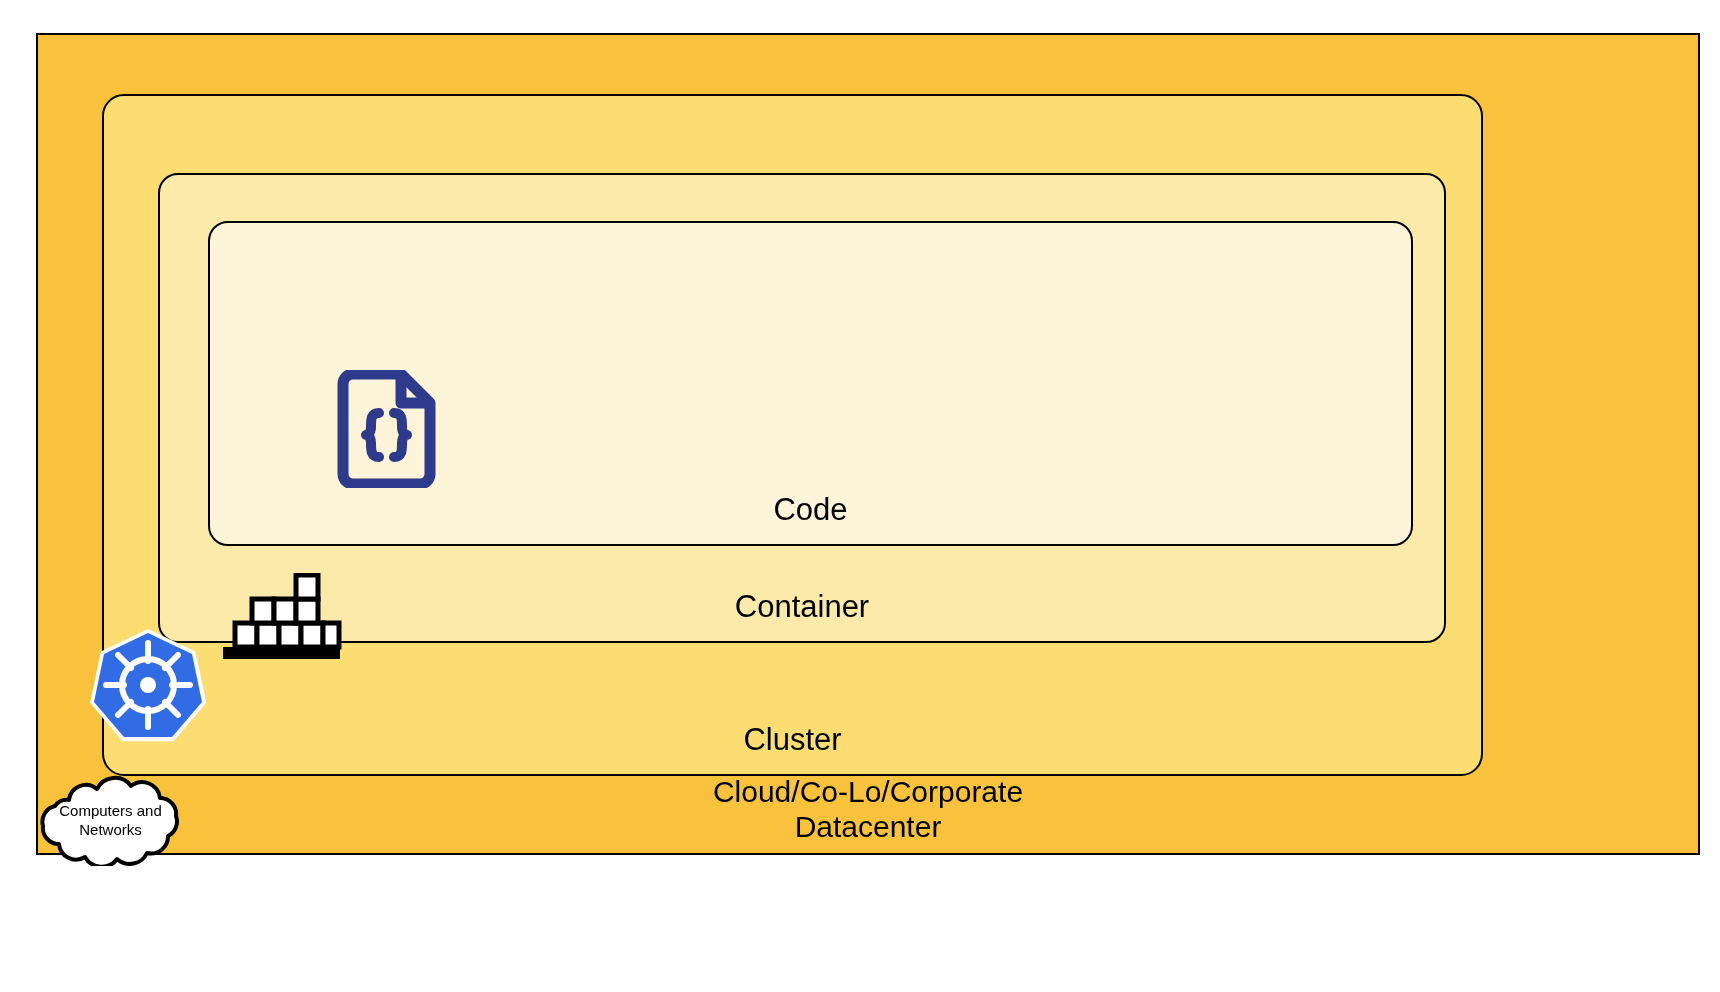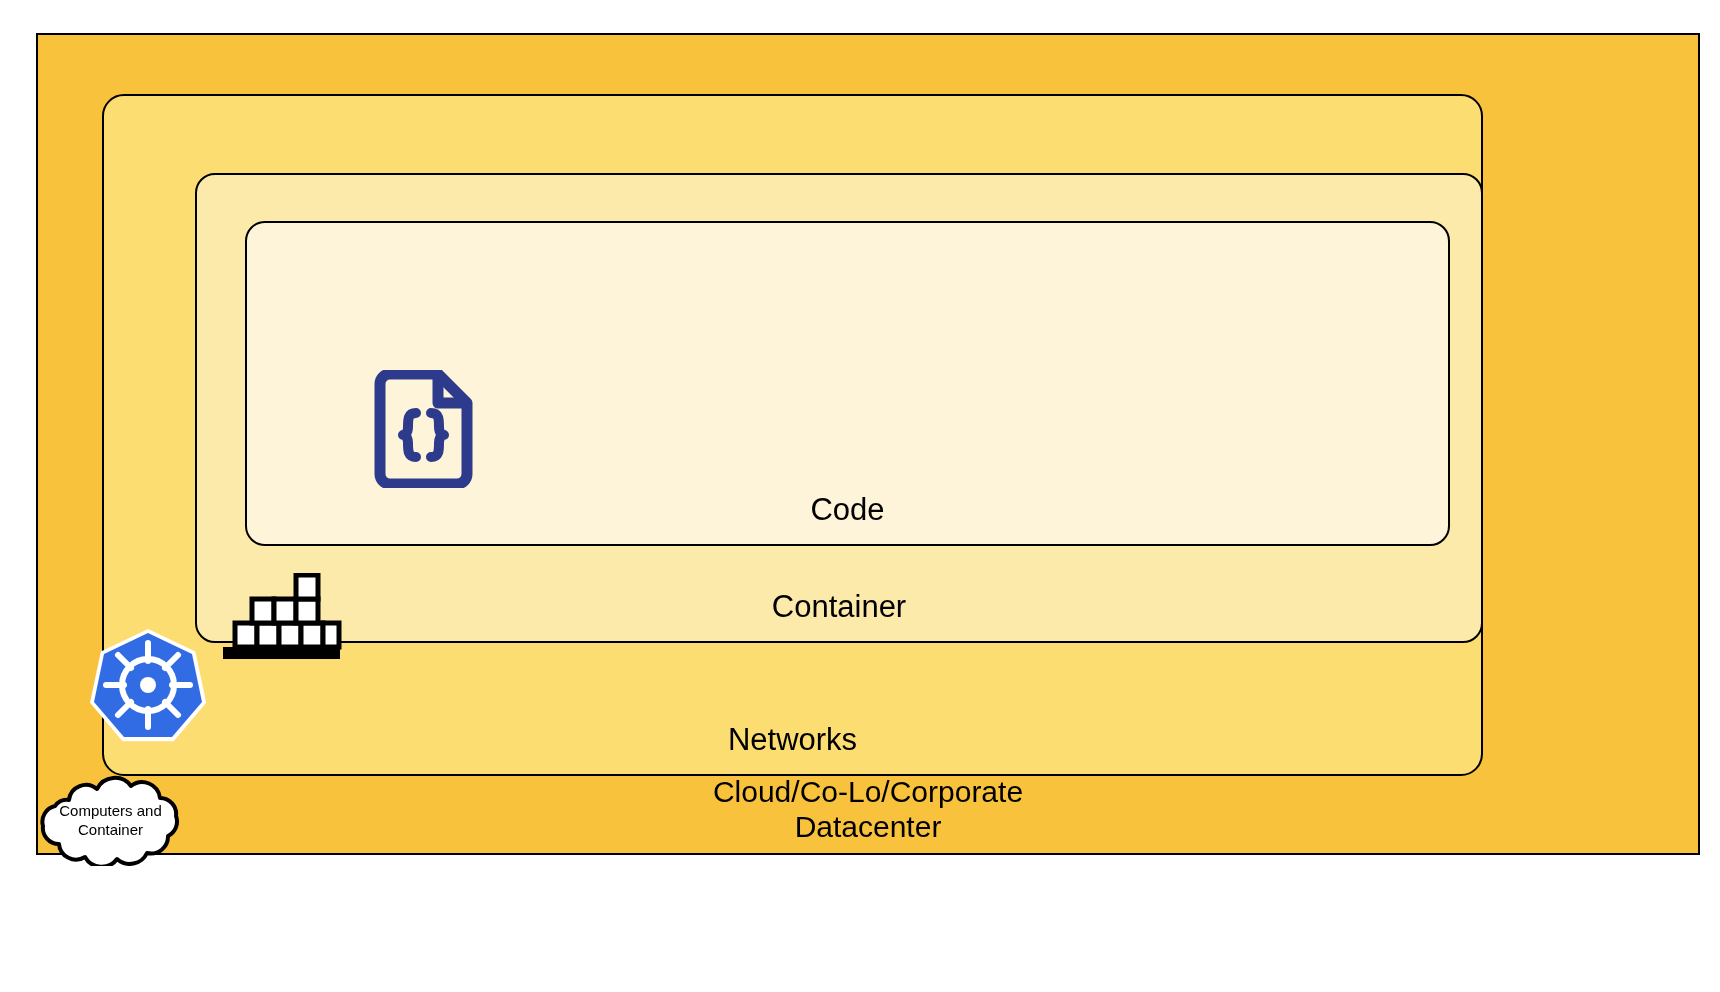--- a/index.html
+++ b/index.html
@@ -46,21 +46,20 @@
     border-radius: 22px;
   }
 
   .layer-container {
     left: 54px;
     top: 77px;
     width: 1288px;
     height: 470px;
     background: #FCEAAA;
     border-radius: 20px;
-    margin-left: 37px;
   }
 
   .layer-code {
     left: 48px;
     top: 46px;
     width: 1205px;
     height: 325px;
     background: #FDF4DA;
     border-radius: 20px;
   }
@@ -157,21 +156,21 @@
           <rect x="104" y="50" width="16" height="24" fill="#FFFFFF" stroke="#000000" stroke-width="5"></rect>
 
           <rect x="33" y="26" width="22" height="24" fill="#FFFFFF" stroke="#000000" stroke-width="5"></rect>
           <rect x="55" y="26" width="22" height="24" fill="#FFFFFF" stroke="#000000" stroke-width="5"></rect>
           <rect x="77" y="26" width="22" height="24" fill="#FFFFFF" stroke="#000000" stroke-width="5"></rect>
 
           <rect x="77" y="2" width="22" height="24" fill="#FFFFFF" stroke="#000000" stroke-width="5"></rect>
         </svg>
       </div>
 
-      <div class="layer-label label-cluster">Networks</div>
+      <div class="layer-label label-cluster">Cluster</div>
     </div>
 
     <div class="icon-slot icon-cluster">
       <svg width="116" height="120" viewBox="0 0 116 120" xmlns="http://www.w3.org/2000/svg">
         <path d="M58 3 L106 26 L117 78 L84 117 L32 117 L-1 78 L10 26 Z" fill="#FFFFFF" transform="translate(0,0) scale(0.985) translate(1,1)"></path>
         <path d="M58 8 L102 29 L112 77 L82 112 L34 112 L4 77 L14 29 Z" fill="#326CE5"></path>
         <g fill="none" stroke="#FFFFFF" stroke-width="6" stroke-linecap="round">
           <circle cx="58" cy="60" r="26"></circle>
           <line x1="58" y1="18" x2="58" y2="36"></line>
           <line x1="58" y1="84" x2="58" y2="102"></line>
@@ -203,16 +202,16 @@
                A16 16 0 0 1 139 62
                A17 17 0 0 1 118 79
                A19 19 0 0 1 88 85
                A19 19 0 0 1 56 83
                A17 17 0 0 1 30 70
                A16 16 0 0 1 14 52
                A16 16 0 0 1 26 32
                A15 15 0 0 1 40 26 Z" fill="#FFFFFF" stroke="#000000" stroke-width="4" stroke-linejoin="round"></path>
     </svg>
     <div class="cloud-text">Computers and
-Container</div>
+Networks</div>
   </div>
 
 </div>
 
 </body></html>

